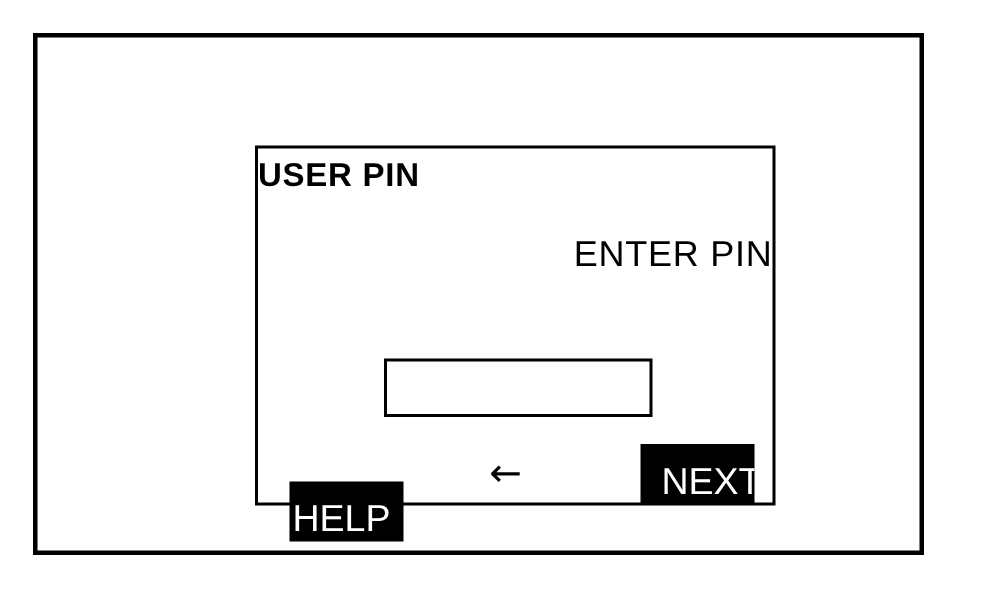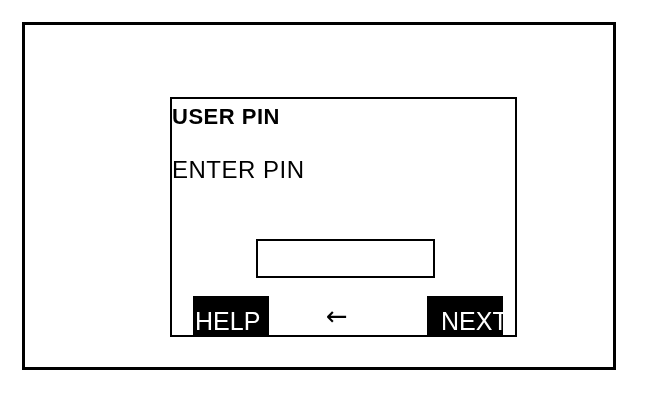--- a/index.html
+++ b/index.html
@@ -54,21 +54,21 @@
     line-height: 26px;
     white-space: nowrap;
   }
 
   
   #screen-prompt {
     position: absolute;
     left: 0;
     top: 57px;
     width: 100%;
-    text-align: left;
+    text-align: right;
     font-size: 24px;
     font-weight: normal;
     color: #000000;
     letter-spacing: 0.5px;
     line-height: 28px;
     white-space: nowrap;
   }
 
   
   #pin-field {
@@ -116,20 +116,21 @@
     padding: 0;
     display: block;
   }
 
   #softkey-help {
     left: 21px;
     width: 76px;
     padding-left: 2px;
     padding-top: 10px;
     line-height: 30px;
+    margin-top: 25px;
   }
 
   #softkey-next {
     left: 255px;
     width: 76px;
     padding-left: 14px;
     padding-top: 10px;
     line-height: 30px;
   }
 

